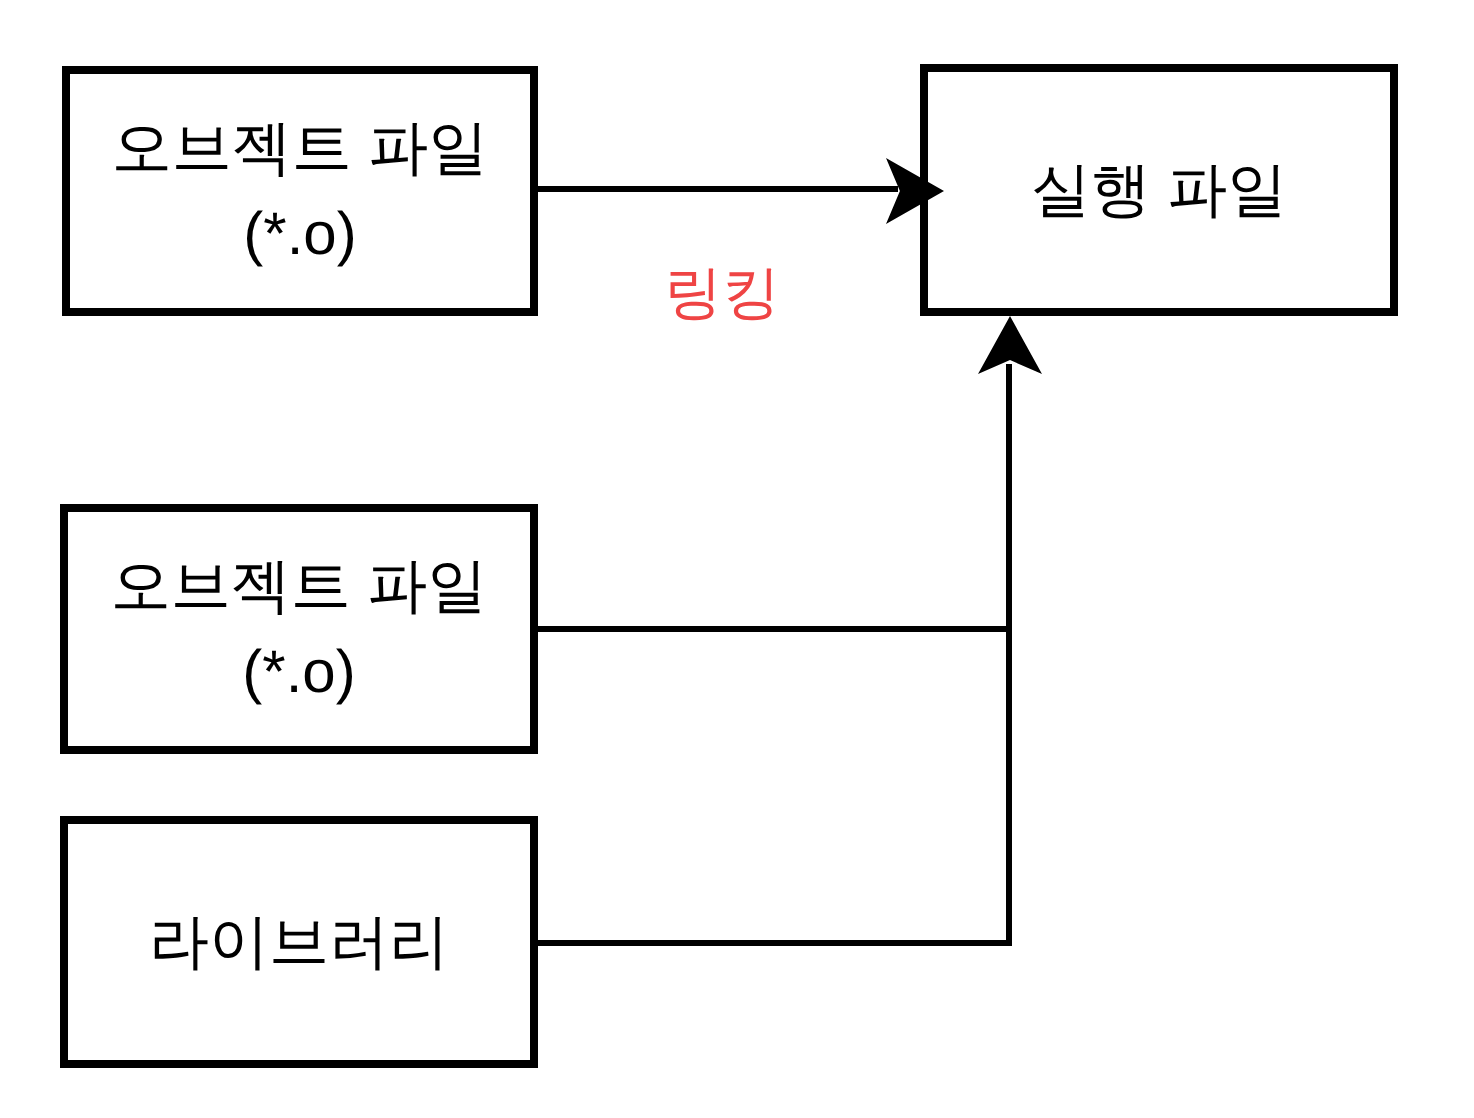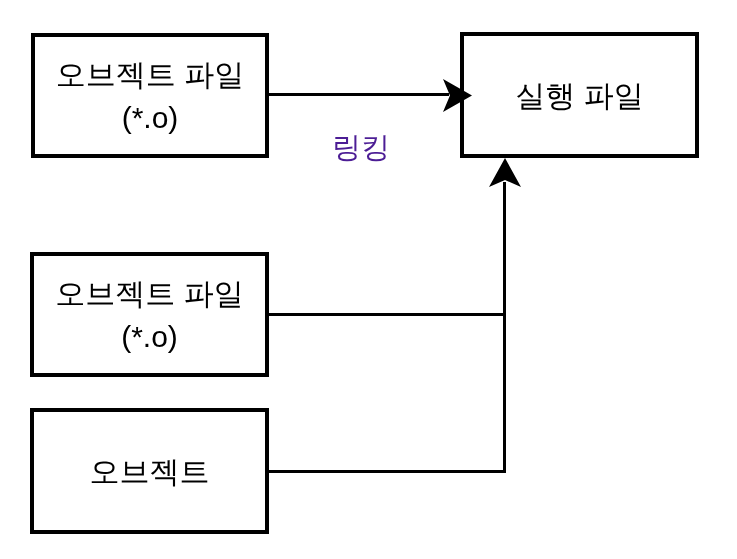--- a/index.html
+++ b/index.html
@@ -58,40 +58,40 @@
   }
 
   .edge-label {
     position: absolute;
     left: 261px;
     top: 126px;
     width: 200px;
     text-align: center;
     font-size: 29px;
     line-height: 43px;
-    color: #4c1d95;
+    color: #ef4444;
   }
 </style>
 </head>
 <body>
 
 <div class="canvas">
 
   <div class="node node-box1">
     <div>오브젝트 파일</div>
     <div>(*.o)</div>
   </div>
 
   <div class="node node-box2">
     <div>오브젝트 파일</div>
     <div>(*.o)</div>
   </div>
 
   <div class="node node-box3">
-    <div>오브젝트</div>
+    <div>라이브러리</div>
   </div>
 
   <div class="node node-box4">
     <div>실행 파일</div>
   </div>
 
   <div class="edge edge-h1"></div>
   <div class="arrowhead arrowhead-right"></div>
 
   <div class="edge edge-h2"></div>

